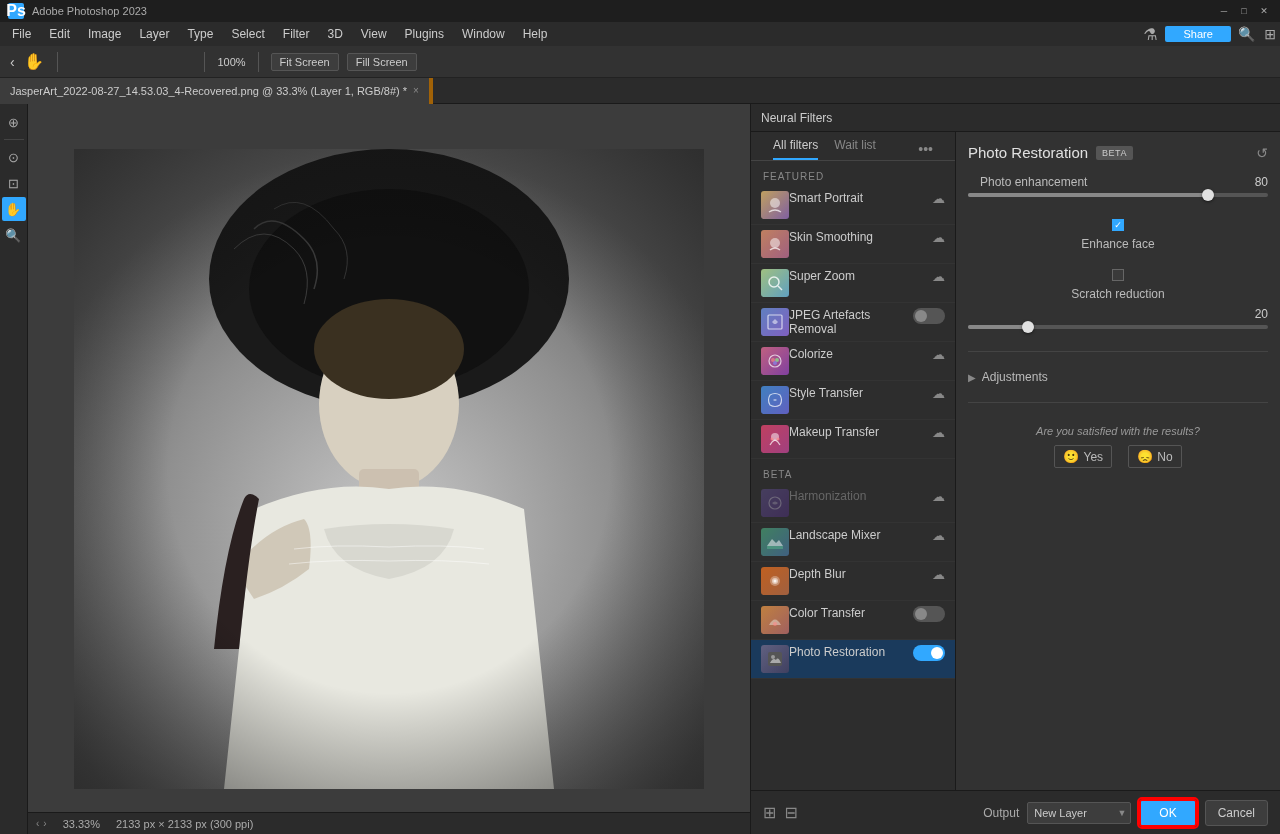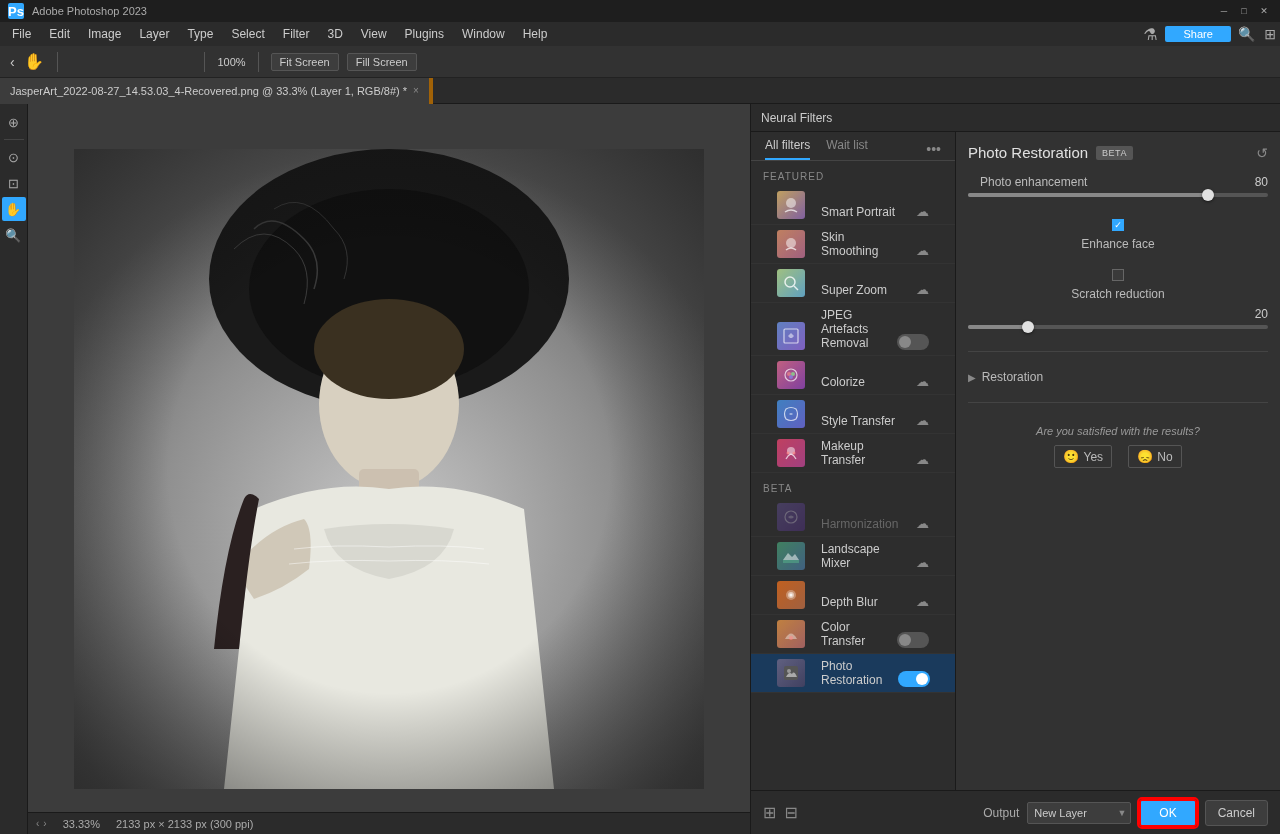--- a/index.html
+++ b/index.html
@@ -17,21 +17,21 @@
     
     #title-bar {
       height: 22px;
       background: #1e1e1e;
       display: flex;
       align-items: center;
       justify-content: space-between;
       padding: 0 8px;
     }
     .title-bar-left { display: flex; align-items: center; gap: 8px; }
-    .title-bar-icon { width: 16px; height: 16px; background: #31a8ff; border-radius: 2px; display: flex; align-items: center; justify-content: center; font-size: 13px; color: #fff; font-weight: bold; }
+    .title-bar-icon { width: 16px; height: 16px; background: #31a8ff; border-radius: 2px; display: flex; align-items: center; justify-content: center; font-size: 16px; color: #fff; font-weight: bold; }
     .title-bar-title { font-size: 11px; color: #aaa; }
     .title-bar-controls { display: flex; gap: 4px; }
     .win-btn { width: 16px; height: 16px; display: flex; align-items: center; justify-content: center; font-size: 9px; color: #aaa; cursor: pointer; }
 
     
     #menu-bar {
       height: 24px;
       background: #2b2b2b;
       display: flex;
       align-items: center;
@@ -201,21 +201,21 @@
       width: 205px;
       background: #2d2d2d;
       display: flex;
       flex-direction: column;
       border-right: 1px solid #1a1a1a;
       overflow-y: auto;
     }
     .nf-tabs {
       display: flex;
       align-items: center;
-      padding: 6px 14px 0;
+      padding: 6px 22px 0;
       gap: 16px;
       border-bottom: 1px solid #444;
       position: relative;
     }
     .nf-tab {
       font-size: 12px;
       color: #888;
       padding-bottom: 6px;
       cursor: pointer;
       border-bottom: 2px solid transparent;
@@ -232,25 +232,25 @@
     }
     .nf-section-label {
       font-size: 10px;
       color: #888;
       letter-spacing: 1px;
       padding: 10px 12px 4px;
       text-transform: uppercase;
     }
     .nf-filter-item {
       display: flex;
-      align-items: flex-end;
-      padding: 5px 26px;
+      align-items: flex-start;
+      padding: 5px 10px;
       cursor: pointer;
       border-bottom: 1px solid #333;
-      gap: 16px;
+      gap: 0;
     }
     .nf-filter-item.active-filter { background: #1a3a5c; }
     .nf-filter-icon {
       width: 28px;
       height: 28px;
       border-radius: 3px;
       flex-shrink: 0;
       display: flex;
       align-items: center;
       justify-content: center;
@@ -806,21 +806,21 @@
           <div class="slider-track">
             <div class="slider-fill" style="width:20%"></div>
             <div class="slider-thumb" style="left:20%"></div>
           </div>
         </div>
 
         <div class="divider"></div>
 
         <div class="collapse-row">
           <span class="collapse-arrow">▶</span>
-          <span class="collapse-label">Restoration</span>
+          <span class="collapse-label">Adjustments</span>
         </div>
 
         <div class="divider"></div>
 
         <div class="feedback-section">
           <div class="feedback-text">Are you satisfied with the results?</div>
           <div class="feedback-btns">
             <div class="feedback-btn">
               <span class="feedback-icon">🙂</span>
               <span>Yes</span>

